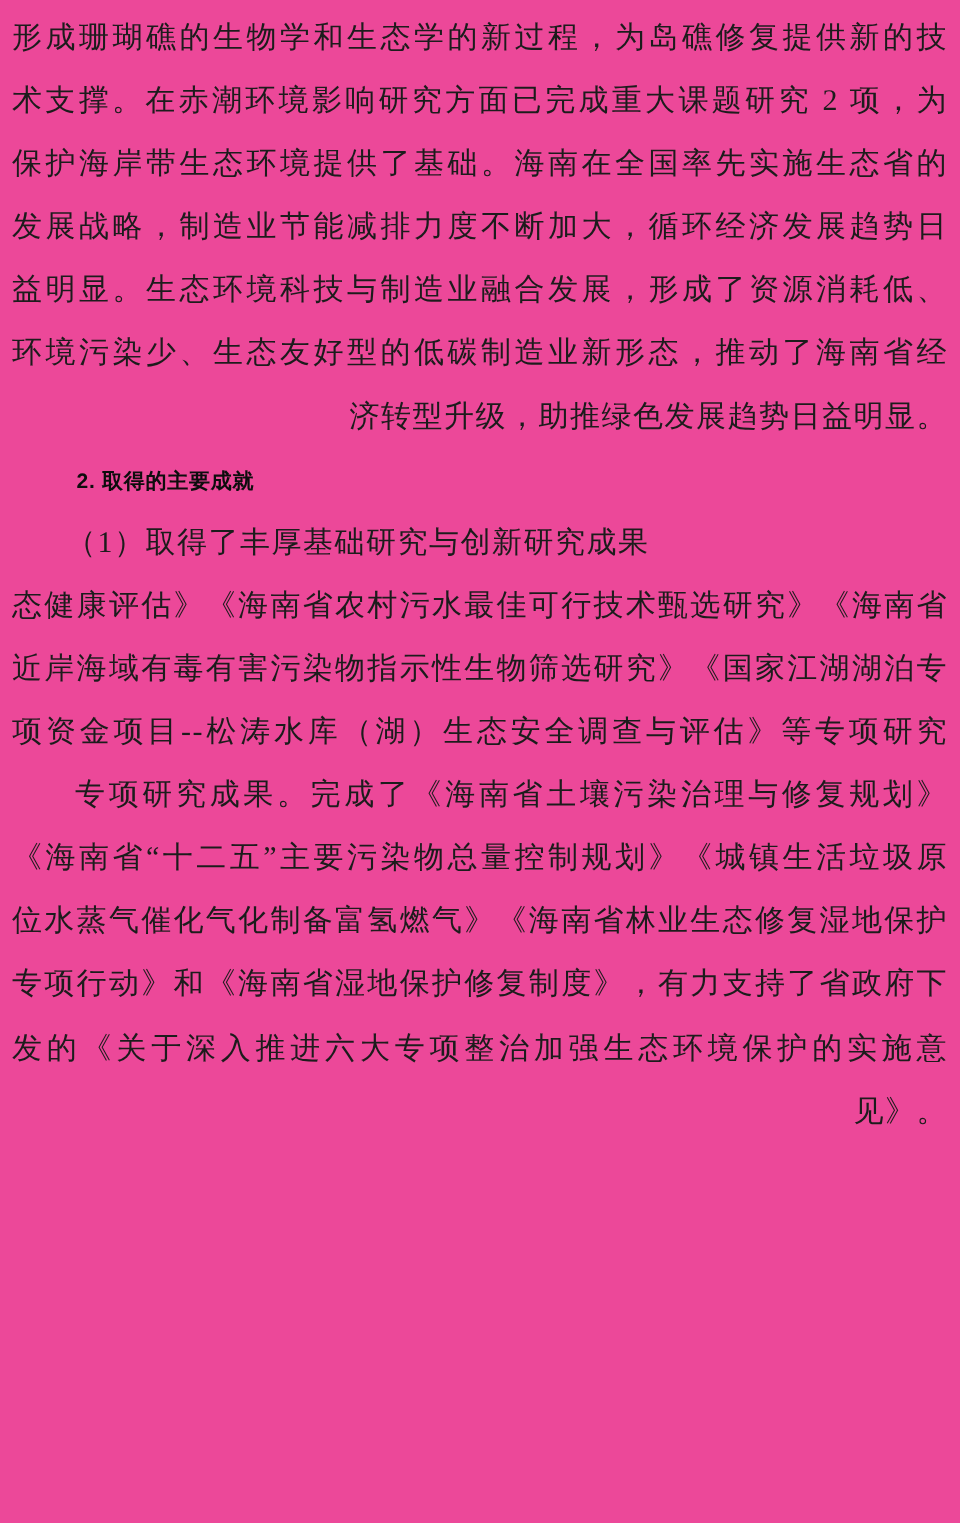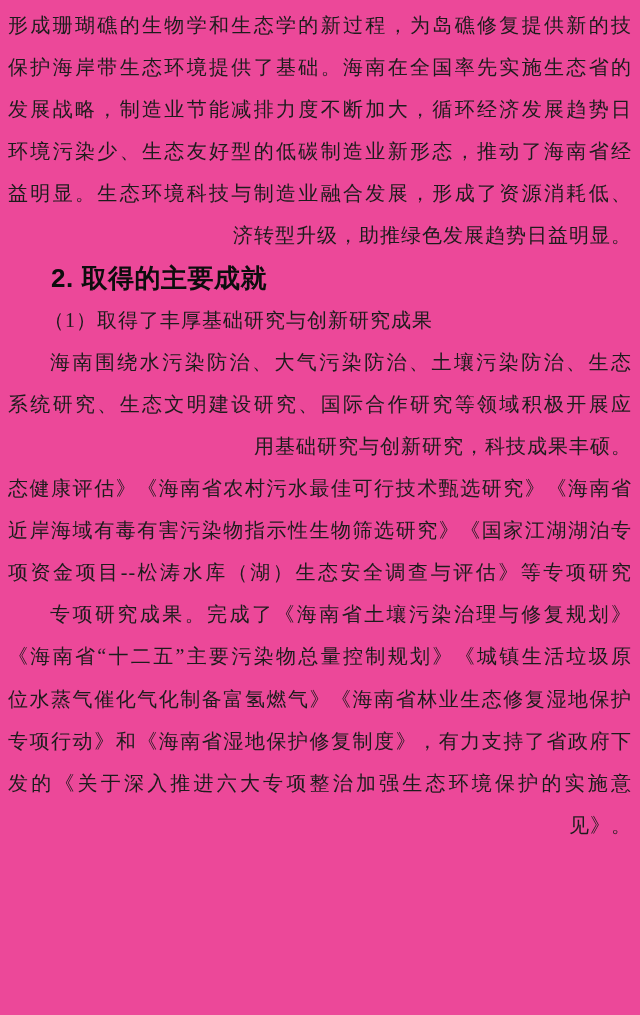--- a/index.html
+++ b/index.html
@@ -39,58 +39,54 @@
   
   .line.end {
     text-align: right;
   }
   .line.indent {
     text-indent: 42px;
   }
   .line.heading {
     font-family: "Liberation Sans", sans-serif;
     font-weight: 700;
-    font-size: 26px;
+    font-size: 14px;
     letter-spacing: 0.5px;
     color: #0d0d0d;
     text-indent: 43px;
     text-align: left;
   }
   .line.subheading {
     text-align: left;
     text-indent: 36px;
   }
 </style>
 </head>
 <body>
 
 <div class="page">
 
   <div>
     <div class="line fill">形成珊瑚礁的生物学和生态学的新过程，为岛礁修复提供新的技</div>
+    <div class="line fill">术支撑。在赤潮环境影响研究方面已完成重大课题研究 2 项，为</div>
     <div class="line fill">保护海岸带生态环境提供了基础。海南在全国率先实施生态省的</div>
     <div class="line fill">发展战略，制造业节能减排力度不断加大，循环经济发展趋势日</div>
+    <div class="line fill">益明显。生态环境科技与制造业融合发展，形成了资源消耗低、</div>
     <div class="line fill">环境污染少、生态友好型的低碳制造业新形态，推动了海南省经</div>
-    <div class="line fill">益明显。生态环境科技与制造业融合发展，形成了资源消耗低、</div>
     <div class="line end">济转型升级，助推绿色发展趋势日益明显。</div>
   </div>
 
   <div>
     <div class="line heading">2. 取得的主要成就</div>
   </div>
 
   <div>
     <div class="line subheading">（1）取得了丰厚基础研究与创新研究成果</div>
   </div>
 
-  <div>
-    <div class="line fill indent">海南围绕水污染防治、大气污染防治、土壤污染防治、生态</div>
-    <div class="line fill">系统研究、生态文明建设研究、国际合作研究等领域积极开展应</div>
-    <div class="line end">用基础研究与创新研究，科技成果丰硕。</div>
-  </div>
 
   <div>
     <div class="line fill">态健康评估》《海南省农村污水最佳可行技术甄选研究》《海南省</div>
     <div class="line fill">近岸海域有毒有害污染物指示性生物筛选研究》《国家江湖湖泊专</div>
     <div class="line fill">项资金项目--松涛水库（湖）生态安全调查与评估》等专项研究</div>
   </div>
 
   <div>
     <div class="line fill indent">专项研究成果。完成了《海南省土壤污染治理与修复规划》</div>
     <div class="line fill">《海南省“十二五”主要污染物总量控制规划》《城镇生活垃圾原</div>

